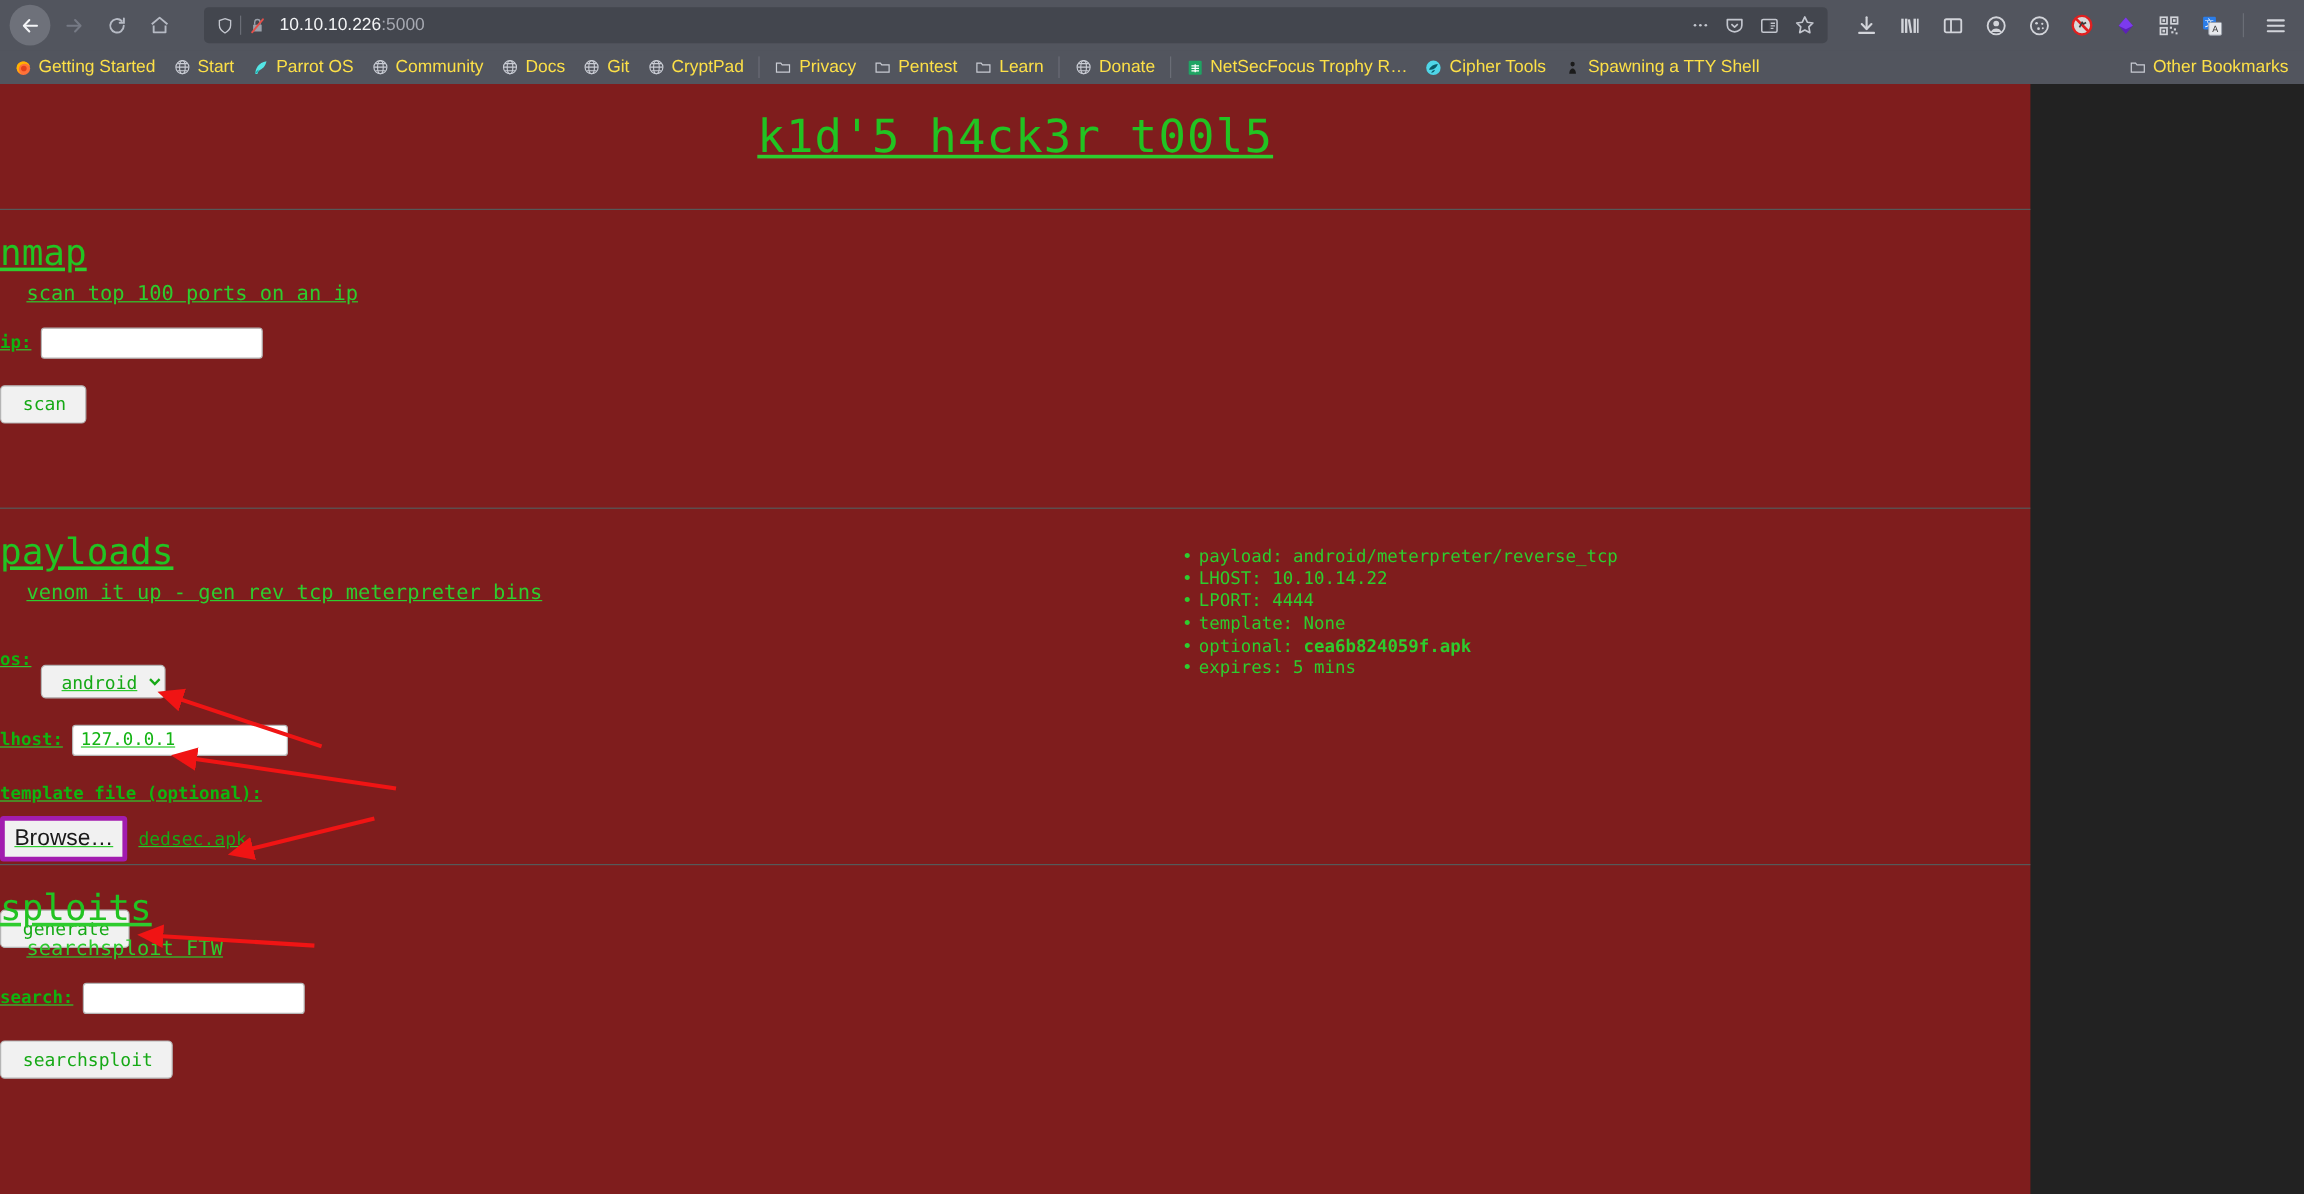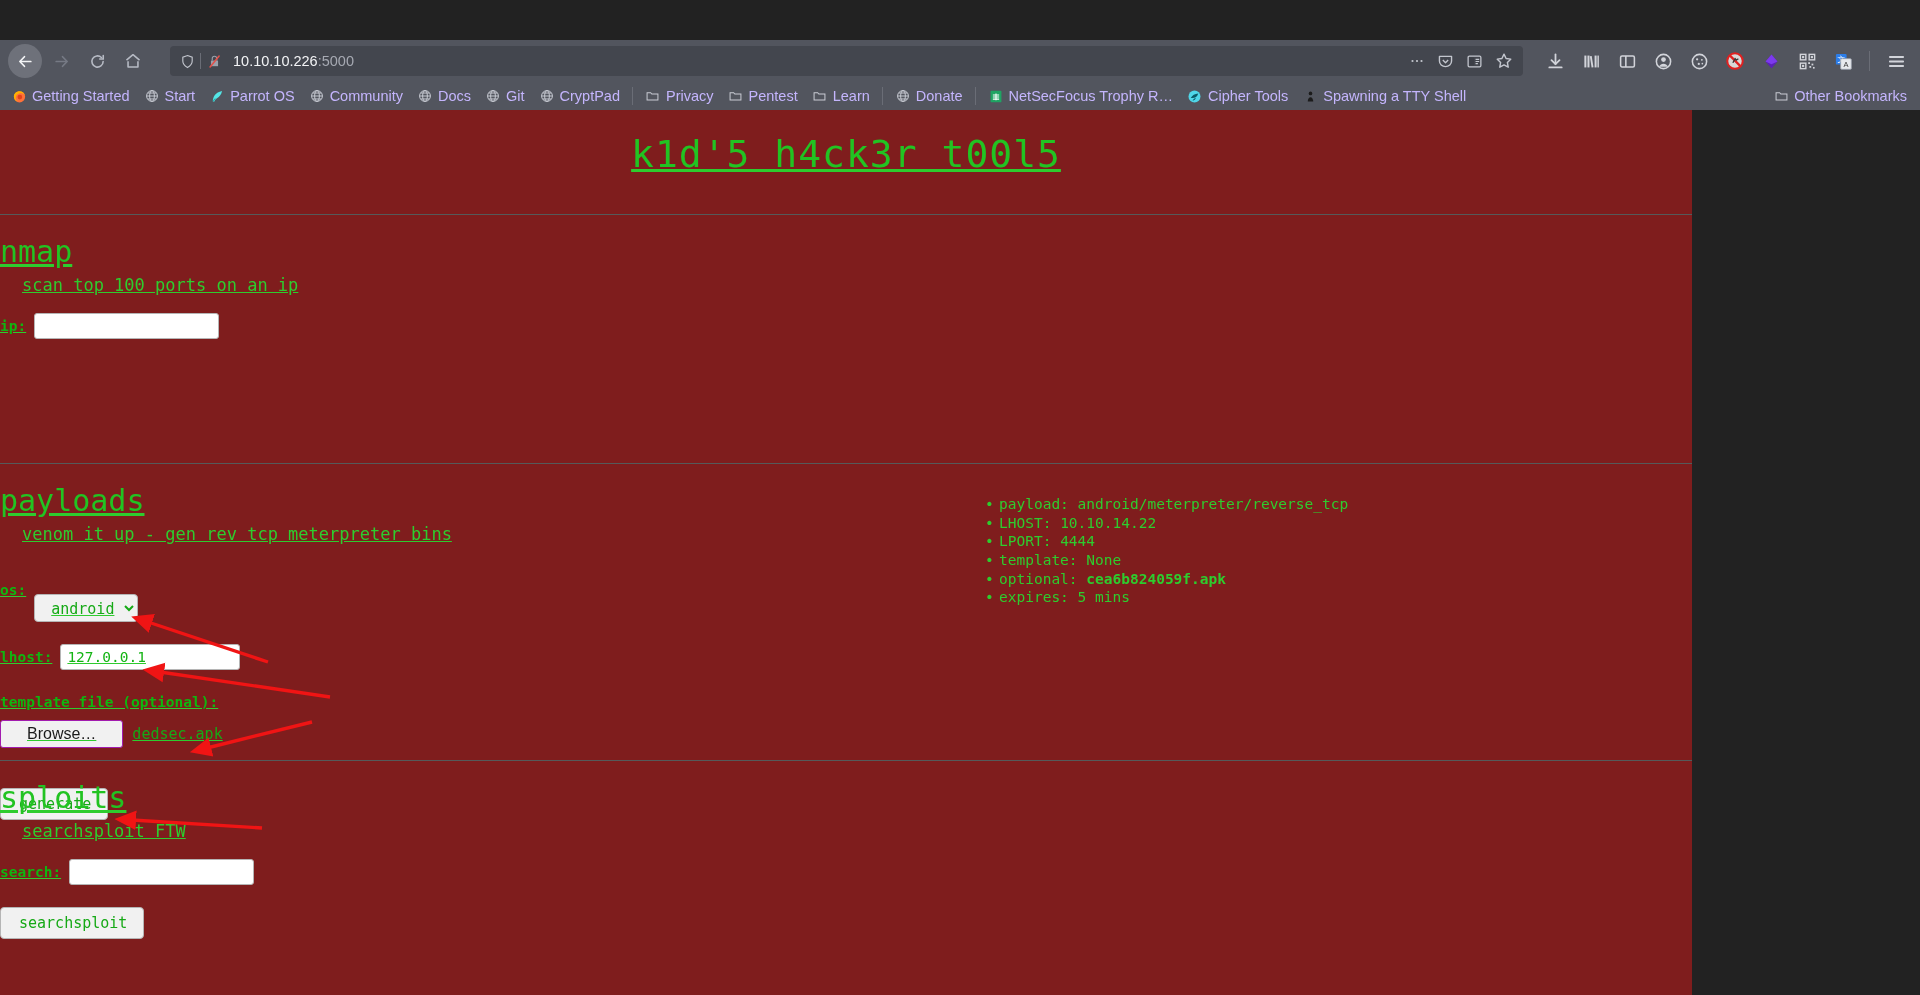--- a/index.html
+++ b/index.html
@@ -17,21 +17,20 @@
     background: #52555e;
     width: 1920px;
     user-select: none;
   }
   #nav-toolbar {
     height: 42px;
     display: flex;
     align-items: center;
     padding: 10px 8px;
     gap: 2px;
-    margin-top: 40px;
   }
   .nav-btn {
     width: 34px; height: 34px;
     display: flex; align-items: center; justify-content: center;
     border-radius: 4px;
     color: #b6bac4;
     flex: 0 0 auto;
   }
   .nav-btn.back {
     background: #6e717a;
@@ -81,21 +80,21 @@
   .tb-sep { width: 1px; height: 20px; background: #6a6d76; margin: 0 6px; }
 
   
   #bookmarks-bar {
     height: 28px;
     display: flex;
     align-items: center;
     padding: 0 6px 0 4px;
     gap: 0px;
     font-size: 14.5px;
-    color: #c4b5fd;
+    color: #fde047;
     background: #52555e;
     white-space: nowrap;
   }
   .bm {
     display: flex; align-items: center; gap: 5px;
     padding: 2px 7px;
     border-radius: 3px;
     flex: 0 0 auto;
   }
   .bm .bm-ico { width: 16px; height: 16px; display:flex; align-items:center; justify-content:center; flex:0 0 16px; }
@@ -181,25 +180,25 @@
     border-radius: 4px;
     color: #16a916;
     font-size: 15px;
     font-family: "DejaVu Sans Mono", "Liberation Mono", monospace;
     padding: 6px 16px 6px 18px;
     cursor: pointer;
   }
   button.browse {
     color: #1a1a1a;
     font-family: "Liberation Sans", sans-serif;
-    font-size: 16px;
-    padding: 4px 26px;
+    font-size: 19px;
+    padding: 4px 8px;
     border-radius: 3px;
     background: #f1f1f1;
-    border: 1px solid #a21caf;
+    border: 4px solid #a21caf;
   }
   select.sel {
     background: #f1f1f1;
     border: 1px solid #b5b5b5;
     border-radius: 4px;
     color: #16a916;
     font-size: 15px;
     font-family: "DejaVu Sans Mono", "Liberation Mono", monospace;
     padding: 4px 6px 4px 12px;
     height: 28px;
@@ -559,20 +558,23 @@
 
   <div style="height:38px"></div>
   <hr class="hr">
 
   <div class="section" style="padding-top:22px; height:248px;">
     <h2 class="sec-h2">nmap</h2>
     <p class="sec-desc">scan top 100 ports on an ip</p>
     <div class="field-row" style="margin-top:18px;">
       <span class="field-label">ip:</span>
       <input class="txt" type="text" value="" style="">
+    </div>
+    <div style="margin-top:22px;">
+      <button class="btn">scan</button>
     </div>
   </div>
 
   <hr class="hr">
 
   <div class="section" style="padding-top:22px; height:296px; position:relative;">
     <h2 class="sec-h2">payloads</h2>
     <p class="sec-desc">venom it up - gen rev tcp meterpreter bins</p>
 
     <div class="field-row" style="margin-top:14px;">

